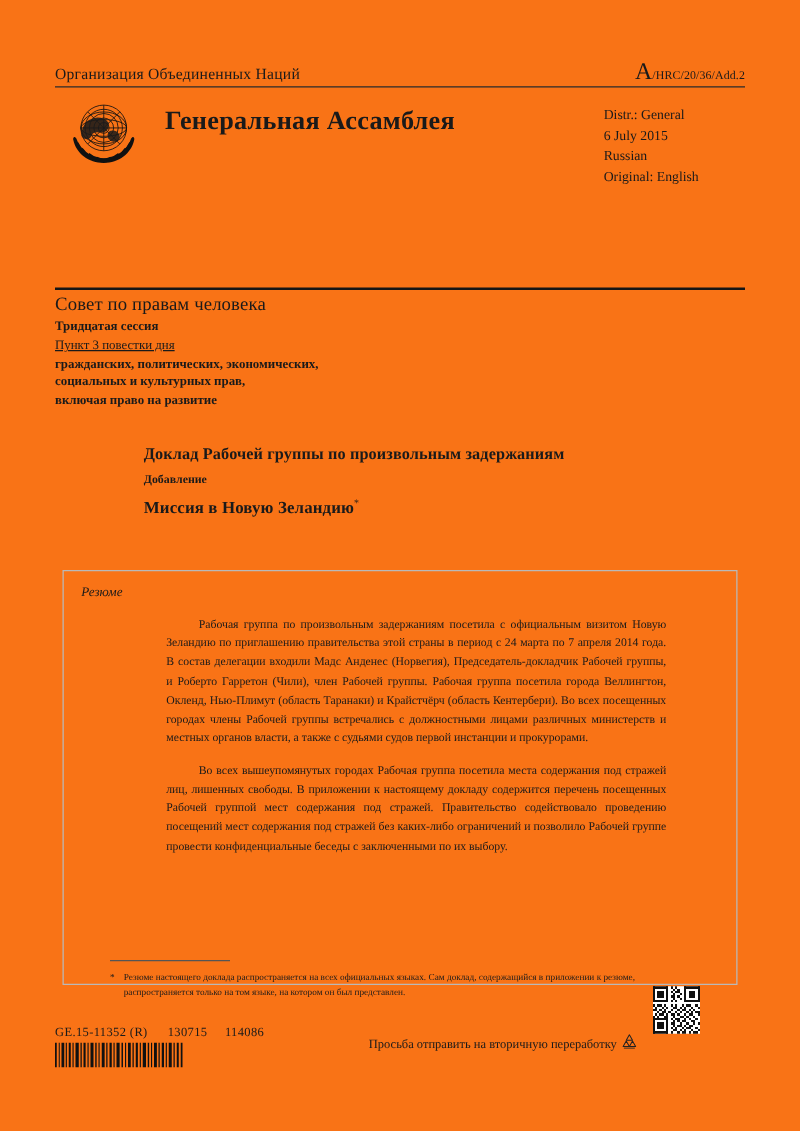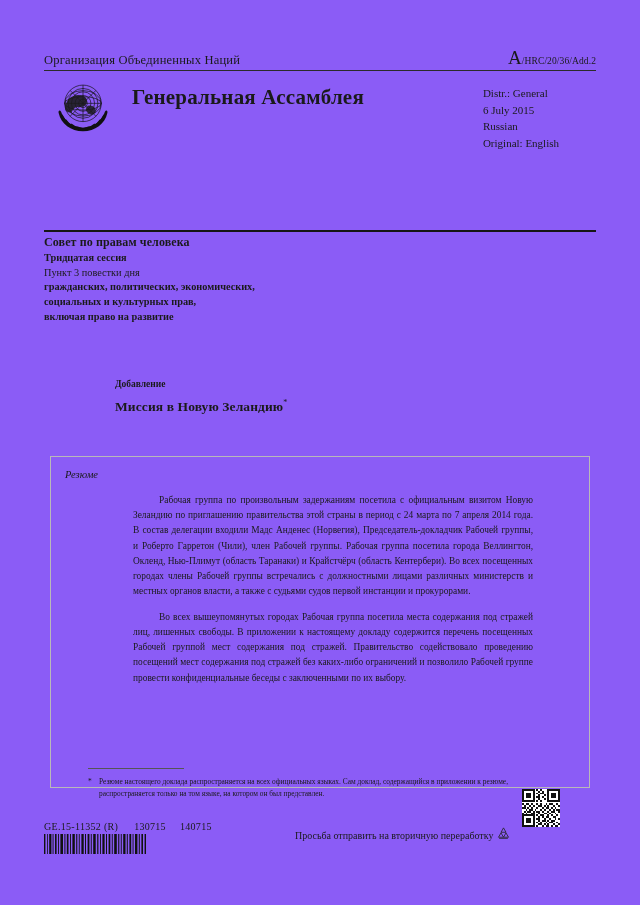--- a/index.html
+++ b/index.html
@@ -4,21 +4,21 @@
 <style>
   html, body {
     margin: 0;
     padding: 0;
     background: #8a8a8a;
   }
   .page {
     position: relative;
     width: 640px;
     height: 905px;
-    background: #8b5cf6;
+    background: #f97316;
     margin: 0 auto;
     overflow: hidden;
     font-family: "Liberation Serif", "DejaVu Serif", serif;
     color: #1a1a1a;
   }
 
   
   .masthead {
     position: absolute;
     left: 44px;
@@ -93,31 +93,32 @@
   }
   .organ-block {
     position: absolute;
     left: 44px;
     top: 234px;
     width: 420px;
     font-size: 10.5px;
     line-height: 1.42;
   }
   .organ-name {
-    font-size: 12px;
-    font-weight: bold;
+    font-size: 15px;
+    font-weight: normal;
     letter-spacing: 0.1px;
   }
   .session {
     font-weight: bold;
     font-size: 10.3px;
   }
   .agenda-no {
     font-size: 10.3px;
     font-weight: normal;
+    text-decoration: underline;
   }
   .agenda-title {
     font-weight: bold;
     font-size: 10.3px;
     line-height: 1.44;
   }
 
   
   .report-title {
     position: absolute;
@@ -316,41 +317,42 @@
     <div class="organ-name">Совет по правам человека</div>
     <div class="session">Тридцатая сессия</div>
     <div class="agenda-no">Пункт 3 повестки дня</div>
     <div class="agenda-title">
       <div>гражданских, политических, экономических,</div>
       <div>социальных и культурных прав,</div>
       <div>включая право на развитие</div>
     </div>
   </div>
 
+  <div class="report-title">Доклад Рабочей группы по произвольным задержаниям</div>
   <div class="addendum">Добавление</div>
   <div class="mission-title">
     <span>Миссия в Новую Зеландию</span><span class="star">*</span>
   </div>
 
   <div class="summary-box">
     <div class="summary-label">Резюме</div>
     <div class="summary-text">
       <p>Рабочая группа по произвольным задержаниям посетила с официальным визитом Новую Зеландию по приглашению правительства этой страны в период с 24 марта по 7 апреля 2014 года. В состав делегации входили Мадс Анденес (Норвегия), Председатель-докладчик Рабочей группы, и Роберто Гарретон (Чили), член Рабочей группы. Рабочая группа посетила города Веллингтон, Окленд, Нью-Плимут (область Таранаки) и Крайстчёрч (область Кентербери). Во всех посещенных городах члены Рабочей группы встречались с должностными лицами различных министерств и местных органов власти, а также с судьями судов первой инстанции и прокурорами.</p>
       <p>Во всех вышеупомянутых городах Рабочая группа посетила места содержания под стражей лиц, лишенных свободы. В приложении к настоящему докладу содержится перечень посещенных Рабочей группой мест содержания под стражей. Правительство содействовало проведению посещений мест содержания под стражей без каких-либо ограничений и позволило Рабочей группе провести конфиденциальные беседы с заключенными по их выбору.</p>
     </div>
   </div>
 
   <div class="footnote-rule"></div>
   <div class="footnote">
     <span class="fn-star">*</span>
     <span class="fn-body">Резюме настоящего доклада распространяется на всех официальных языках. Сам доклад, содержащийся в приложении к резюме, распространяется только на том языке, на котором он был представлен.</span>
   </div>
 
   <div class="footer-jobno">
-    <span>GE.15-11352 (R)</span><span class="sp1"></span><span>130715</span><span class="sp2"></span><span>140715</span>
+    <span>GE.15-11352 (R)</span><span class="sp1"></span><span>130715</span><span class="sp2"></span><span>114086</span>
   </div>
 
   <div class="barcode">
     <svg viewBox="0 0 104 20" width="104" height="20" preserveAspectRatio="none" aria-hidden="true">
       <rect x="0" y="0" width="1.4" height="20" fill="#111"></rect>
       <rect x="3" y="0" width="0.8" height="20" fill="#111"></rect>
       <rect x="5.2" y="0" width="2.2" height="20" fill="#111"></rect>
       <rect x="8.6" y="0" width="0.9" height="20" fill="#111"></rect>
       <rect x="11" y="0" width="1.6" height="20" fill="#111"></rect>
       <rect x="14" y="0" width="0.9" height="20" fill="#111"></rect>

